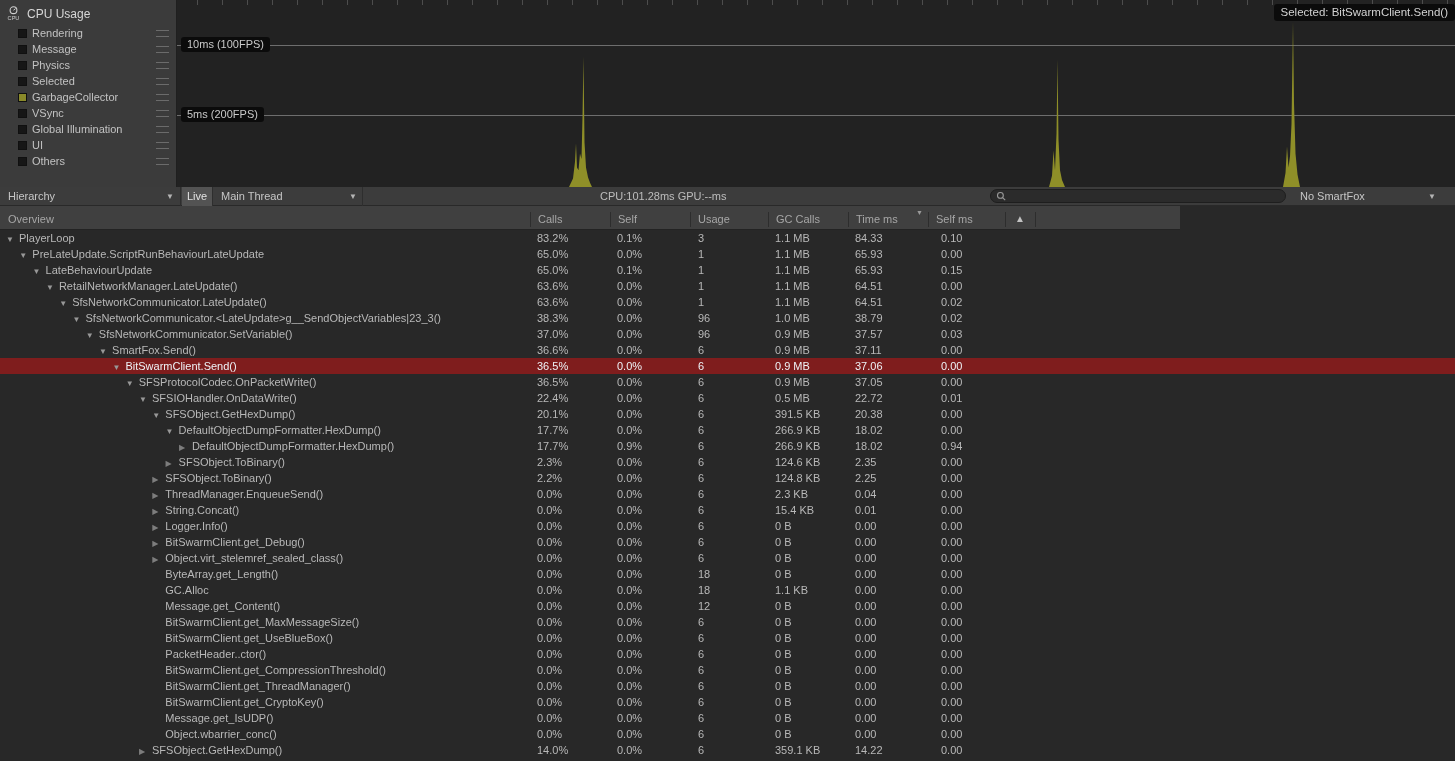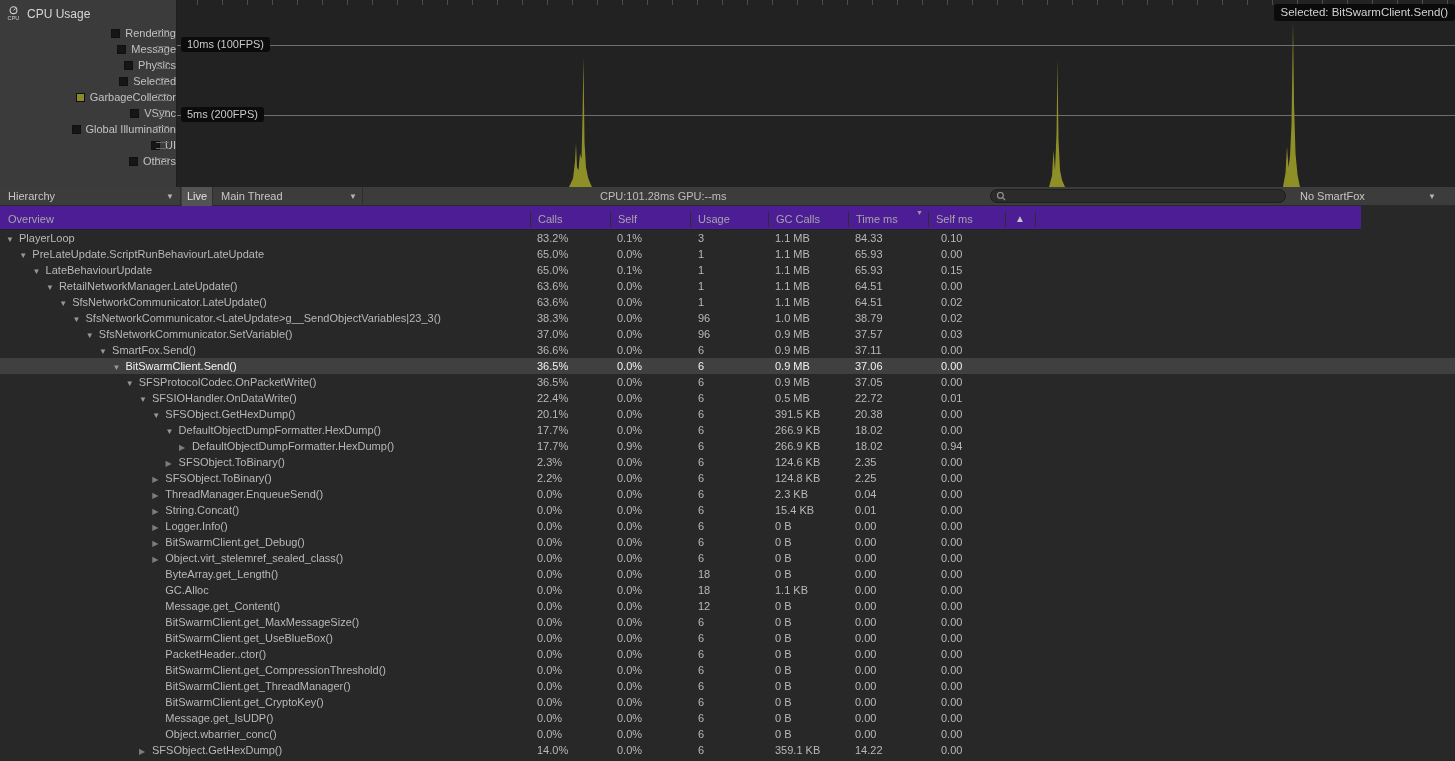--- a/index.html
+++ b/index.html
@@ -5,21 +5,21 @@
   html,body{margin:0;padding:0;background:#1d1d1d;}
   #app{position:relative;width:1455px;height:761px;overflow:hidden;
        font-family:"Liberation Sans","DejaVu Sans",sans-serif;font-size:11px;
        color:#bdbdbd;background:#282828;-webkit-font-smoothing:antialiased;}
 
   
   .left-panel{position:absolute;left:0;top:0;width:177px;height:187px;
               background:#3b3b3b;border-right:1px solid #1f1f1f;box-sizing:border-box;}
   .panel-header{display:flex;align-items:center;gap:6px;padding:6px 0 4px 6px;}
   .panel-title{font-size:12px;color:#d6d6d6;}
-  .legend-row{position:relative;height:16px;line-height:16px;padding-left:6px;color:#c2c2c2;text-align:right;}
+  .legend-row{position:relative;height:16px;line-height:16px;padding-left:18px;color:#c2c2c2;}
   .legend-swatch{display:inline-block;width:9px;height:9px;margin-right:5px;
                  vertical-align:-1px;border:1px solid #101010;box-sizing:border-box;}
   .legend-handle{position:absolute;right:7px;top:5px;width:13px;height:5px;
                  border-top:1px solid #6b6b6b;border-bottom:1px solid #6b6b6b;}
 
   
   .chart{position:absolute;left:177px;top:0;width:1278px;height:187px;background:#222222;}
   .chart-ticks{position:absolute;left:20px;top:0;right:0;height:5px;
     background:repeating-linear-gradient(to right,#4d4d4d 0 1px,transparent 1px 25px);}
   .gridline{position:absolute;left:0;right:0;height:1px;background:#6e6e6e;}
@@ -40,32 +40,32 @@
   #dd-thread{left:213px;width:150px;border-right:1px solid #2e2e2e;}
   .tb-stats{position:absolute;left:600px;top:0;line-height:19px;color:#bdbdbd;}
   .searchbox{position:absolute;left:990px;top:2px;width:296px;height:14px;background:#2b2b2b;
              border:1px solid #1e1e1e;border-radius:8px;box-sizing:border-box;}
   .searchbox input{position:absolute;left:18px;top:0;width:270px;height:12px;background:transparent;
              border:none;outline:none;color:#cccccc;font-size:10px;font-family:inherit;}
   .search-glyph{position:absolute;left:5px;top:1px;}
   #dd-details{left:1292px;width:155px;}
 
   
-  .thead{position:absolute;left:0;top:206px;width:1361px;height:24px;background:#4c1d95;
+  .thead{position:absolute;left:0;top:206px;width:1180px;height:24px;background:#404040;
          border-bottom:1px solid #232323;box-sizing:border-box;color:#a6a6a6;}
   .th-label{position:absolute;top:7px;}
   .th-sep{position:absolute;top:6px;bottom:2px;width:1px;background:#2d2d2d;}
   .th-sortcaret{position:absolute;top:3px;font-size:7px;color:#9a9a9a;}
   .th-tri-btn{position:absolute;left:1005px;top:5px;width:30px;height:16px;text-align:center;
               color:#c2c2c2;font-size:10px;line-height:15px;}
 
   
   .tbody{position:absolute;left:0;top:230px;width:1455px;height:531px;background:#282828;overflow:hidden;}
   .trow{position:relative;height:16px;line-height:16px;white-space:nowrap;color:#b8b8b8;}
-  .trow.selected{background:#404040;color:#eef2f6;}
+  .trow.selected{background:#7f1d1d;color:#eef2f6;}
   .arrow{display:inline-block;width:13px;font-size:8px;color:#989898;text-align:left;}
   .arrow.closed{color:#7d7d7d;}
   .trow .cell{position:absolute;top:0;}
 </style>
 </head>
 <body>
 
 <div id="app">
 
   <div class="chart">

